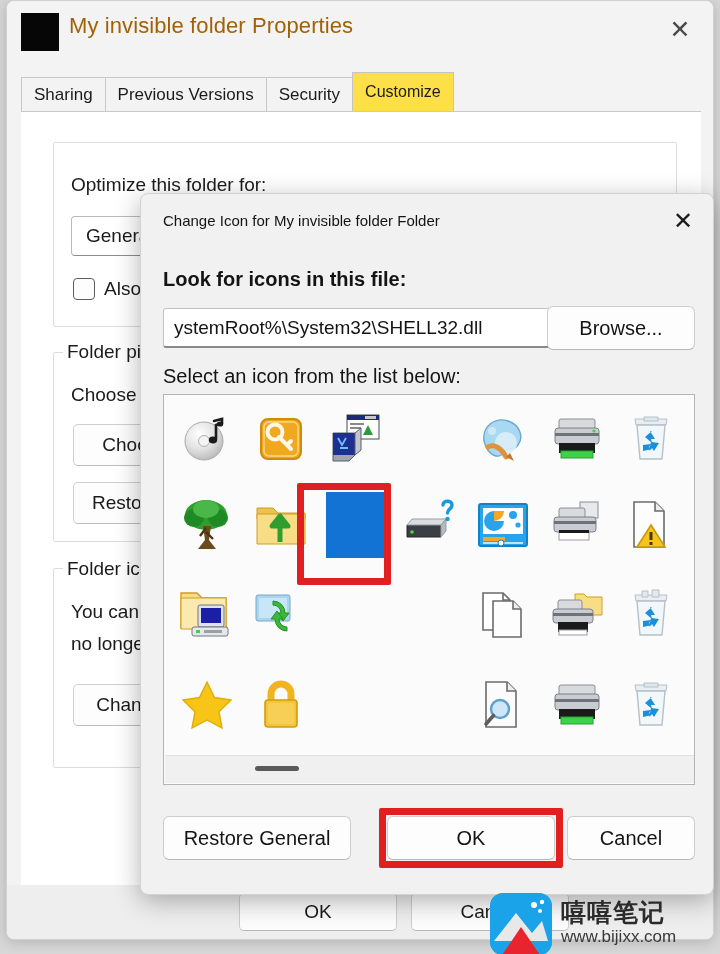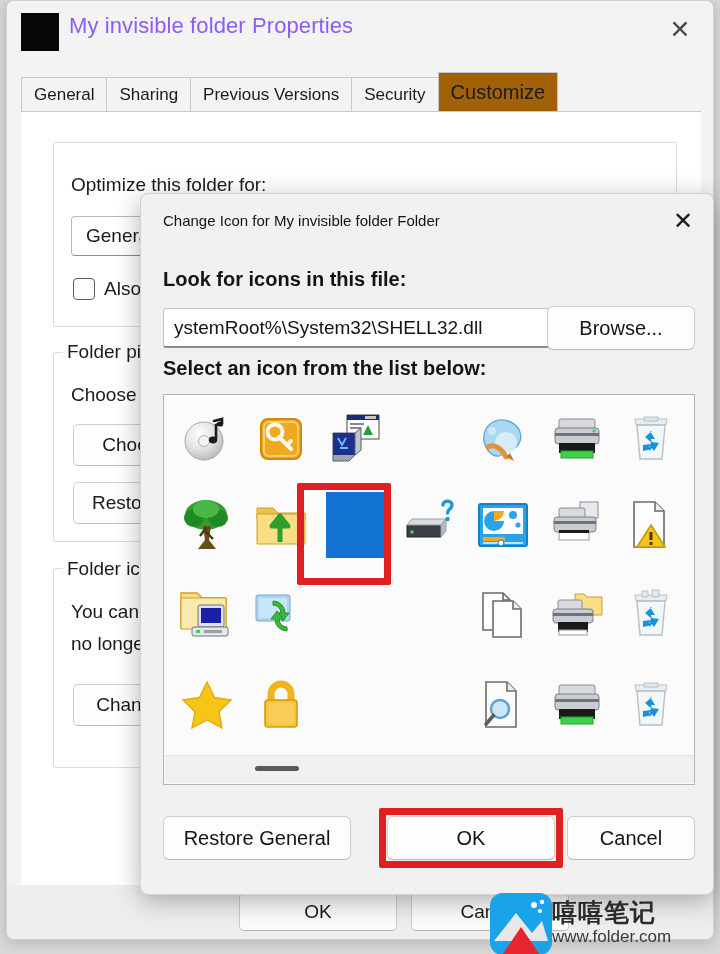--- a/index.html
+++ b/index.html
@@ -35,21 +35,21 @@
   .props-appicon {
     position: absolute;
     left: 14px; top: 12px;
     width: 38px; height: 38px;
     background: #060606;
   }
   .props-title {
     position: absolute;
     left: 62px; top: 12px;
     font-size: 22px;
-    color: #8b5cf6;
+    color: #a16207;
     letter-spacing: 0.1px;
     white-space: nowrap;
     text-align: center;
   }
   .props-close {
     position: absolute;
     right: 10px; top: 8px;
     width: 46px; height: 40px;
     display: flex; align-items: center; justify-content: center;
     color: #4a4a4a;
@@ -72,23 +72,23 @@
     display: flex; align-items: center;
     font-size: 17px;
     color: #1b1b1b;
     background: #f3f3f3;
     border: 1px solid #c9c9c9;
     border-bottom: none;
     margin-right: -1px;
   }
   .tab.active {
     height: 39px;
-    background: #a16207;
+    background: #fde047;
     border-color: #c4c4c4;
-    font-size: 20px;
+    font-size: 16px;
     z-index: 3;
     position: relative;
   }
   .tab-underline {
     position: absolute;
     left: 14px; top: 110px;
     width: 680px; height: 1px;
     background: #c9c9c9;
   }
 
@@ -298,20 +298,21 @@
   }
   .wm-logo {
     width: 62px; height: 62px;
     background: #1aa3e8;
     border-radius: 13px;
     position: relative;
     overflow: hidden;
     flex: 0 0 auto;
   }
   .wm-text {
+    margin-left: 9px;
     display: flex; flex-direction: column; justify-content: center;
   }
   .wm-cn {
     font-size: 25px;
     font-weight: bold;
     color: #2b2b2b;
     letter-spacing: 1px;
     line-height: 1.05;
     font-family: "DejaVu Sans", sans-serif;
   }
@@ -329,21 +330,20 @@
 
   <div class="props-window">
 
     <div class="props-titlebar">
       <div class="props-appicon"></div>
       <div class="props-title">My invisible folder Properties</div>
       <div class="props-close">✕</div>
     </div>
 
     <div class="tabstrip">
-      <div class="tab">General</div>
       <div class="tab">Sharing</div>
       <div class="tab">Previous Versions</div>
       <div class="tab">Security</div>
       <div class="tab active">Customize</div>
     </div>
     <div class="tab-underline"></div>
 
     <div class="tabpage">
 
       <div class="group" style="left:32px; top:30px; width:624px; height:185px;"></div>
@@ -385,21 +385,21 @@
 
     <div class="dlg-title">Change Icon for My invisible folder Folder</div>
     <div class="dlg-close">✕</div>
 
     <div class="dlg-label" style="left:22px; top:74px;font-weight:bold;">Look for icons in this file:</div>
 
     <div class="path-field">ystemRoot%\System32\SHELL32.dll</div>
 
     <div class="browse-btn">Browse...</div>
 
-    <div class="dlg-label" style="left:22px; top:163px;font-weight:bold;">Select an icon from the list below:</div>
+    <div class="dlg-label" style="left:22px; top:171px;">Select an icon from the list below:</div>
 
     <div class="icon-list">
       <div class="icon-grid">
 
         <div class="icon-cell" style="left:6px; top:2px;">
           <svg width="52" height="52" viewBox="0 0 52 52">
             <defs>
                 <radialGradient id="cdg" cx="38%" cy="32%" r="72%">
               <stop offset="0%" stop-color="#ffffff"></stop>
                   <stop offset="55%" stop-color="#e3e3e3"></stop>
@@ -685,17 +685,17 @@
         <rect width="62" height="62" rx="13" fill="#1aa3e8"></rect>
         <path d="M4 48 L26 20 L42 40 L52 28 L58 48 Z" fill="#e8e8e8"></path>
         <path d="M12 62 L31 34 L50 62 Z" fill="#e8242e"></path>
         <circle cx="44" cy="12" r="3" fill="#ffffff"></circle>
         <circle cx="52" cy="9" r="2.2" fill="#ffffff"></circle>
         <circle cx="50" cy="18" r="2" fill="#ffffff"></circle>
       </svg>
     </div>
     <div class="wm-text">
       <div class="wm-cn">嘻嘻笔记</div>
-      <div class="wm-url">www.folder.com</div>
+      <div class="wm-url">www.bijixx.com</div>
     </div>
   </div>
 
 </div>
 
 </body></html>

